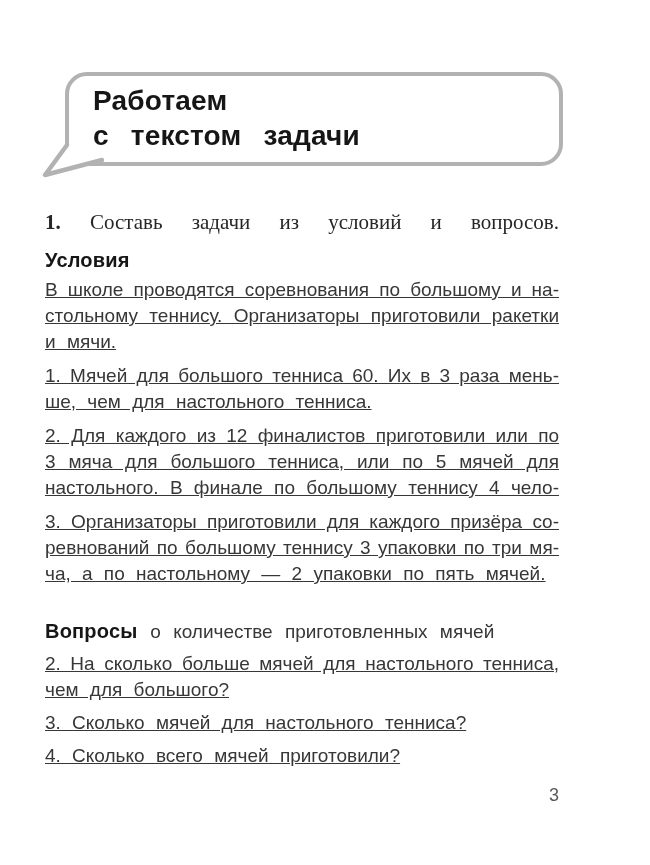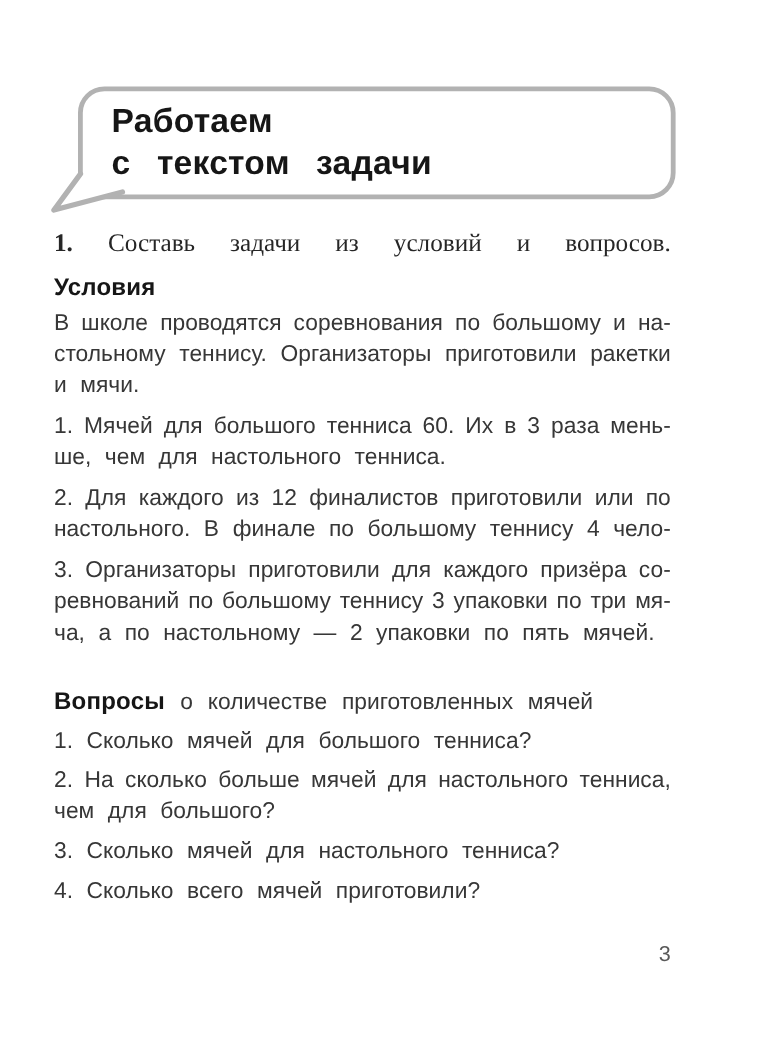--- a/index.html
+++ b/index.html
@@ -52,21 +52,21 @@
     width: 75px; height: 44px;
     pointer-events: none;
   }
 
   
   .tline { text-align: left; }
   .tline.just { text-align: justify; text-align-last: justify; word-spacing: normal; }
   .tline:not(.just) { white-space: nowrap; }
 
   .task {
-    margin-top: 23px;
+    margin-top: 43px;
     font-family: "Liberation Serif", serif;
     font-size: 21px;
     line-height: 27px;
     color: #262626;
     word-spacing: 5px;
   }
   .task b { font-weight: bold; }
 
   .sec-heading {
     margin-top: 12px;
@@ -83,20 +83,21 @@
     letter-spacing: 0;
   }
   .q-heading { margin-top: 32px; word-spacing: 7px; }
 
   .body-par {
     margin-top: 5px;
     font-size: 19px;
     line-height: 26px;
     color: #373737;
     word-spacing: 6px;
+    text-decoration: underline;
   }
   .cond { margin-top: 8px; }
   .q-item { margin-top: 7px; }
   .q-list { margin-top: 3px; }
 
   .page-number {
     position: absolute;
     left: 45px; top: 784px;
     width: 514px;
     text-align: right;
@@ -135,38 +136,36 @@
         <div class="tline">и мячи.</div>
       </div>
 
     <div class="body-par cond">
         <div class="tline just">1. Мячей для большого тенниса 60. Их в 3 раза мень-</div>
         <div class="tline">ше, чем для настольного тенниса.</div>
       </div>
 
     <div class="body-par cond">
         <div class="tline just">2. Для каждого из 12 финалистов приготовили или по</div>
+        <div class="tline just">3 мяча для большого тенниса, или по 5 мячей для</div>
         <div class="tline just">настольного. В финале по большому теннису 4 чело-</div>
       </div>
 
     <div class="body-par cond">
         <div class="tline just">3. Организаторы приготовили для каждого призёра со-</div>
         <div class="tline just">ревнований по большому теннису 3 упаковки по три мя-</div>
         <div class="tline">ча, а по настольному — 2 упаковки по пять мячей.</div>
       </div>
 
     <div class="sec-heading q-heading">
       <span>Вопросы</span>
       <span class="suffix">о количестве приготовленных мячей</span>
     </div>
 
     <div class="q-list">
-      <div class="body-par q-item">
-          <div class="tline">1. Сколько мячей для большого тенниса?</div>
-        </div>
       <div class="body-par q-item">
           <div class="tline just">2. На сколько больше мячей для настольного тенниса,</div>
           <div class="tline">чем для большого?</div>
         </div>
       <div class="body-par q-item">
           <div class="tline">3. Сколько мячей для настольного тенниса?</div>
         </div>
       <div class="body-par q-item">
           <div class="tline">4. Сколько всего мячей приготовили?</div>
         </div>

